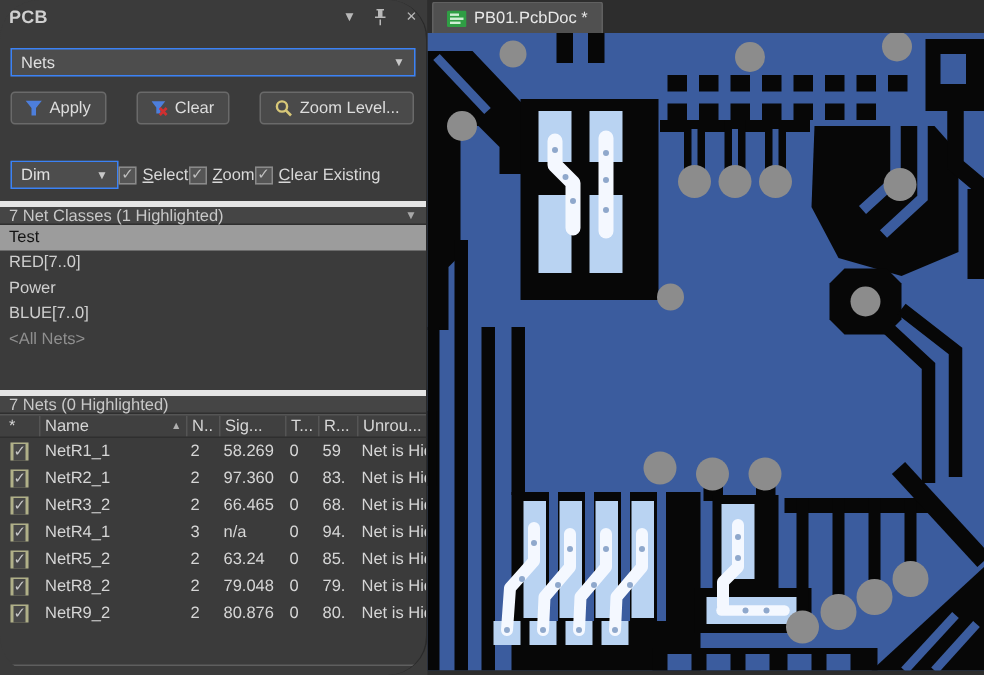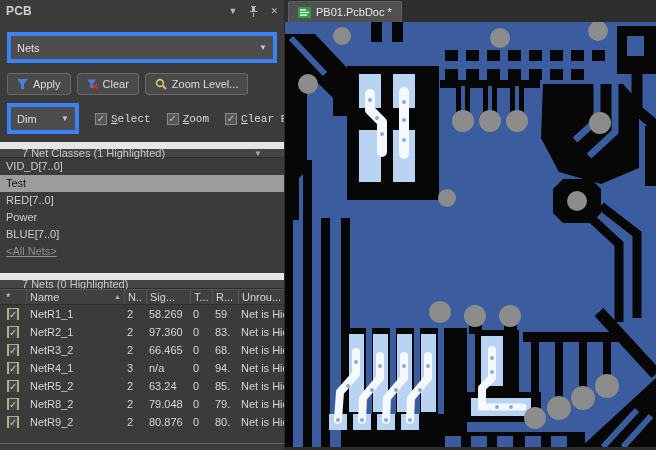--- a/index.html
+++ b/index.html
@@ -9,51 +9,51 @@
     --checkbox-frame:#B0B088; --pcb-blue:#3B5C9E; --pcb-black:#070707; --pcb-via:#8C8C8C;
     --pcb-highlight:#B9D3F2; --pcb-highlight-bright:#F4F8FF; --apply-funnel:#4D7EDB;
     --clear-x:#D03030; --magnifier:#D8C878;
   }
   *{margin:0;padding:0;box-sizing:border-box;}
   html,body{width:656px;height:450px;overflow:hidden;}
   body{font-family:"Liberation Sans", sans-serif; font-size:11px; background:var(--panel-bg); color:var(--panel-text);}
   .app{display:flex; width:656px; height:450px;}
 
   
-  .panel{width:285px; height:450px; background:var(--panel-bg); border-right:1px solid #2A2A2A; display:flex; flex-direction:column; overflow:hidden;}
+  .panel{width:285px; height:450px; background:var(--panel-bg); border-right:1px solid #2A2A2A; display:flex; flex-direction:column; overflow:hidden;border-radius:26px;}
   .panel-header{height:22px; display:flex; align-items:center; padding:0 6px; background:var(--panel-bg);}
   .panel-title{font-size:12px; color:#CFCFCF; font-weight:bold; letter-spacing:.2px;}
   .hdr-icons{margin-left:auto; display:flex; align-items:center; gap:12px; color:#B8B8B8;}
   .hdr-icons .glyph{font-size:9px; cursor:default;}
   .pin-svg{display:block;}
   .panel-body{flex:1; display:flex; flex-direction:column; padding:8px 0 0 0; overflow:hidden;}
 
-  .combo{height:31px; background:var(--control-bg); border:4px solid #3b82f6; display:flex; align-items:center; padding:0 6px; color:#E0E0E0;}
+  .combo{height:19px; background:var(--control-bg); border:1px solid #3b82f6; display:flex; align-items:center; padding:0 6px; color:#E0E0E0;}
   .combo .caret{margin-left:auto; font-size:8px; color:#C8C8C8;}
   .combo-mode{margin:2px 7px 10px 7px;}
 
-  .btn-row{display:flex; gap:6px; padding:0 7px; margin-bottom:8px;}
+  .btn-row{display:flex; gap:20px; padding:0 7px; margin-bottom:24px;}
   .btn{height:22px; background:#4A4A4A; border:1px solid var(--control-border); border-radius:3px; color:#DDDDDD; font-size:11px; display:flex; align-items:center; gap:5px; padding:0 9px; font-family:"Liberation Sans",sans-serif;}
   .funnel{width:11px;height:11px; display:block;}
   .mag{width:12px;height:12px; display:block;}
 
-  .dim-row{display:flex; align-items:center; gap:16px; padding:0 7px; margin-bottom:8px; white-space:nowrap; overflow:hidden;}
+  .dim-row{display:flex; align-items:center; gap:0; padding:0 7px; margin-bottom:8px; white-space:nowrap; overflow:hidden;}
   .combo-dim{width:72px; flex:none;}
   .cb-group{display:flex; align-items:center; gap:4px; flex:none;}
   .cb-box{width:12px; height:12px; background:#555555; border:1px solid #8A8A8A; color:#C0C0C0; font-size:10px; line-height:10px; text-align:center; flex:none;}
-  .cb-label{display:inline-block; color:#D8D8D8;font-family:Liberation Mono, monospace;}
+  .cb-label{display:inline-block; color:#D8D8D8;}
   .cb-label::first-letter{text-decoration:underline;}
 
-  .list-header{height:16px; background:var(--header-bg); border-top:7px solid #e5e5e5; border-bottom:1px solid #2F2F2F; display:flex; align-items:center; padding:0 22px; color:#C8C8C8;}
+  .list-header{height:16px; background:var(--header-bg); border-top:4px solid #e5e5e5; border-bottom:1px solid #2F2F2F; display:flex; align-items:center; padding:0 6px; color:#C8C8C8;}
   .list-header .caret{margin-left:auto; font-size:8px; color:#A8A8A8;}
 
   .class-list{list-style:none;}
   .class-item{height:17px; line-height:17px; padding-left:6px; color:#CFCFCF; cursor:default;}
   .class-item.selected{background:var(--selected-bg); color:var(--selected-text);}
-  .class-item.muted{color:var(--muted-text);text-decoration:underline;}
+  .class-item.muted{color:var(--muted-text);}
   .class-spacer{flex:1; min-height:4px;}
 
   .nets-table{display:flex; flex-direction:column;}
   .tr{display:grid; grid-template-columns:26px 98px 22px 44px 22px 26px 1fr; align-items:center; height:18px; overflow:hidden;}
   .tr.head{height:16px; background:#404040; border-top:1px solid #555; border-bottom:1px solid #2F2F2F; color:#C8C8C8;}
   .tr.head .td{border-left:1px solid #555; height:100%; display:flex; align-items:center; padding:0 3px; overflow:hidden; white-space:nowrap;}
   .tr.head .td:first-child{border-left:none; padding-left:6px;}
   .td{padding:0 3px; overflow:hidden; white-space:nowrap; color:#D6D6D6;}
   .td.name{padding-left:4px;}
   .sort{margin-left:auto; font-size:7px; color:#B0B0B0;}
@@ -141,21 +141,20 @@
           <span class="cb-label">Clear Existing</span>
         </span>
       </div>
 
       <div class="list-header">
         <span>7 Net Classes (1 Highlighted)</span>
         <span class="caret">▼</span>
       </div>
 
       <ul class="class-list">
-        <li class="class-item">VID_D[7..0]</li>
         <li class="class-item selected">Test</li>
         <li class="class-item">RED[7..0]</li>
         <li class="class-item">Power</li>
         <li class="class-item">BLUE[7..0]</li>
         <li class="class-item muted">&lt;All Nets&gt;</li>
       </ul>
 
       <div class="class-spacer"></div>
 
       <div class="list-header">

